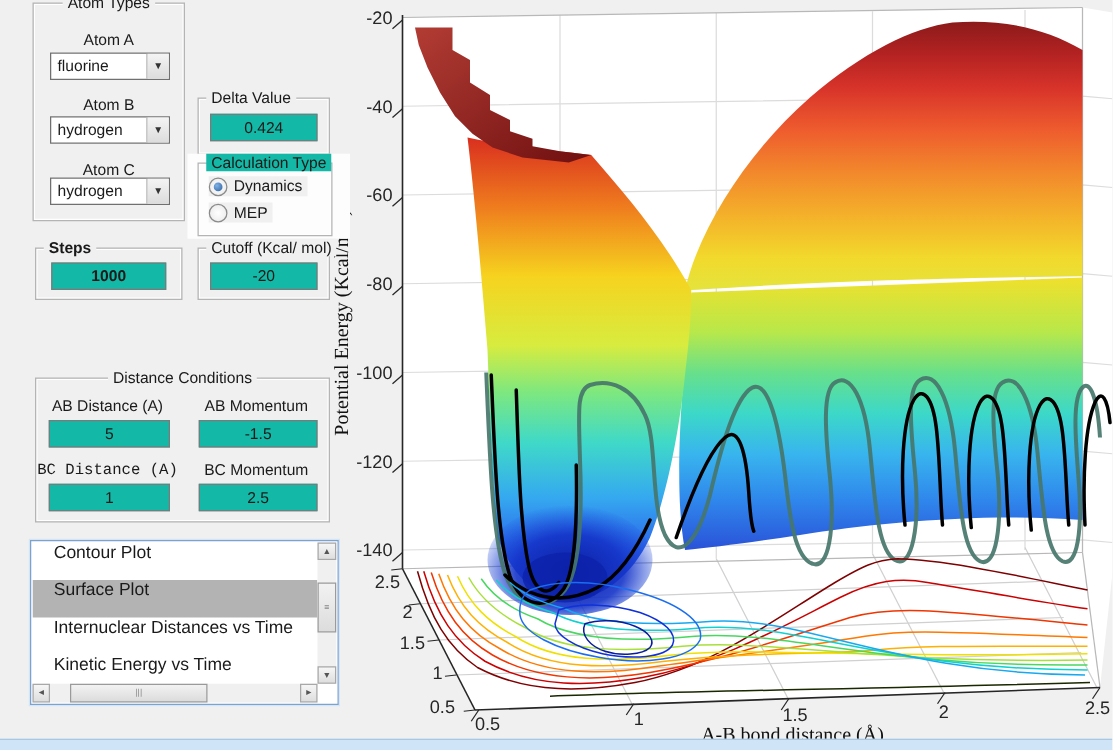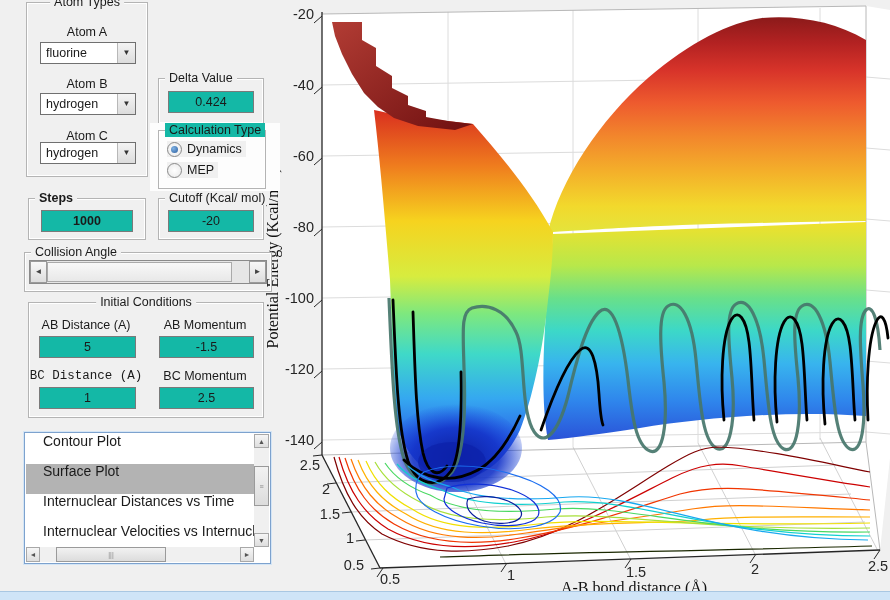--- a/index.html
+++ b/index.html
@@ -266,46 +266,39 @@
   <div class="grp" style="left:28px;top:198px;width:116px;height:40px;font-weight:bold;">
     <span class="t left">Steps</span>
     <div class="tfield" style="left:12px;top:11px;width:90px;">1000</div>
   </div>
 
   <div class="grp" style="left:158px;top:198px;width:104px;height:40px;">
     <span class="t left">Cutoff (Kcal/ mol)</span>
     <div class="tfield" style="left:9px;top:11px;width:84px;">-20</div>
   </div>
 
-  <div class="grp" style="left:24px;top:252px;width:246px;height:38px;">
-    <span class="t left">Collision Angle</span>
-    <div class="slider" style="left:4px;top:7px;width:236px;height:22px;">
-      <span class="sl-arrow" style="left:0;">◄</span>
-      <div class="sl-thumb" style="left:17px;width:185px;"></div>
-      <span class="sl-arrow" style="right:0;">►</span>
-    </div>
-  </div>
 
   <div class="grp" style="left:28px;top:302px;width:234px;height:114px;">
-    <span class="t center">Initial Conditions</span>
+    <span class="t center">Distance Conditions</span>
     <div class="lbl c" style="left:57px;top:15px;">AB Distance (A)</div>
     <div class="lbl c" style="left:176px;top:15px;">AB Momentum</div>
     <div class="tfield" style="left:10px;top:33px;width:95px;">5</div>
     <div class="tfield" style="left:130px;top:33px;width:93px;">-1.5</div>
     <div class="lbl c" style="left:57px;top:66px;font-family:Liberation Mono, monospace;">BC Distance (A)</div>
     <div class="lbl c" style="left:176px;top:66px;">BC Momentum</div>
     <div class="tfield" style="left:10px;top:84px;width:95px;">1</div>
     <div class="tfield" style="left:130px;top:84px;width:93px;">2.5</div>
   </div>
 
   <div class="listbox" style="left:24px;top:432px;width:245px;height:130px;">
     <div class="lb-items">
       <div class="lb-item">Contour Plot</div>
       <div class="lb-item sel">Surface Plot</div>
       <div class="lb-item">Internuclear Distances vs Time</div>
+      <div class="lb-item">Kinetic Energy vs Time</div>
       <div class="lb-item">Internuclear Velocities vs Internuclear Distance</div>
       <div class="lb-item">Internuclear Accelerations vs Internuclear Distance</div>
       <div class="lb-item">Internuclear Momenta vs Internuclear Distance</div>
     </div>
     <div class="vsb">
       <span class="sb-btn" style="left:0;top:0;width:15px;height:14px;line-height:13px;">▲</span>
       <span class="sb-thumb" style="left:0;top:32px;width:15px;height:40px;line-height:40px;">≡</span>
       <span class="sb-btn" style="left:0;bottom:0;width:15px;height:14px;line-height:13px;">▼</span>
     </div>
     <div class="hsb">

